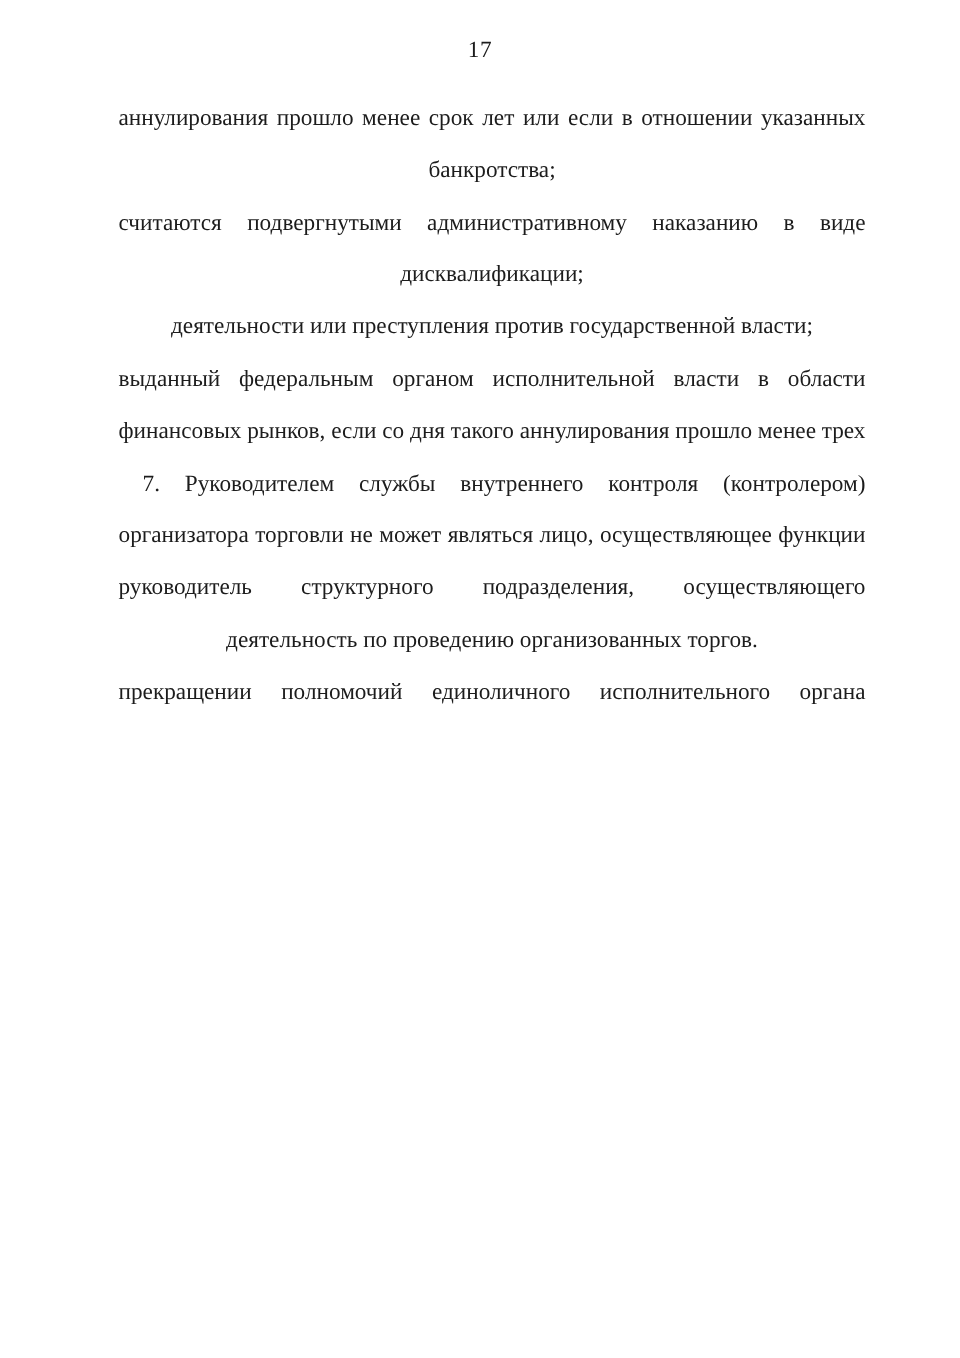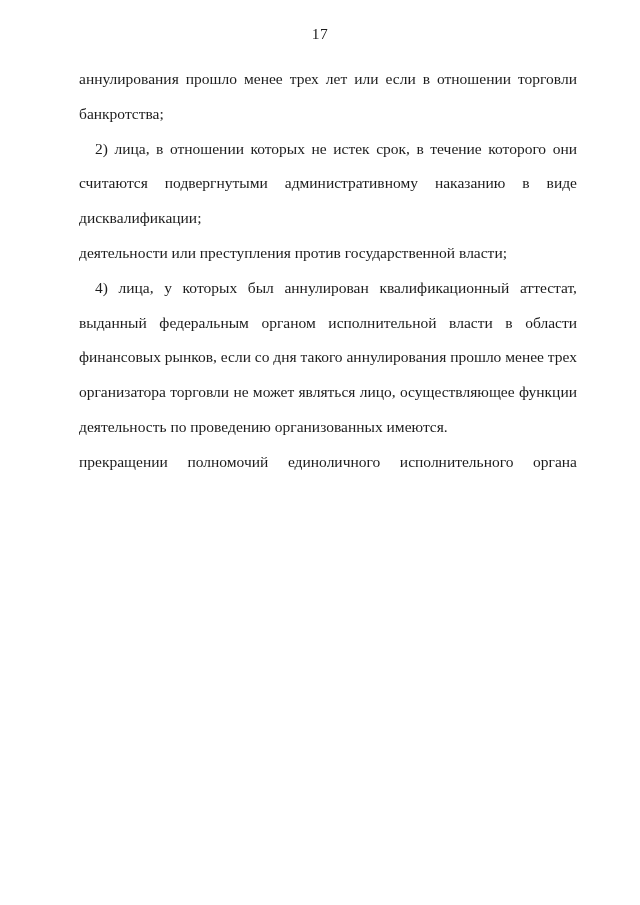--- a/index.html
+++ b/index.html
@@ -29,43 +29,43 @@
   .content {
     position: absolute;
     left: 79px;
     top: 62px;
     width: 498px;
     font-size: 15.5px;
   }
   .line {
     line-height: 34.8px;
     height: 34.8px;
-    text-align: left;
+    text-align: center;
     word-spacing: normal;
   }
   .line.justify {
     text-align: justify;
     text-align-last: justify;
   }
   .line.indent {
     text-indent: 16px;
   }
 </style>
 </head>
 <body>
 
 <div class="page">
   <div class="page-number">17</div>
   <div class="content">
-    <div class="line justify">аннулирования прошло менее трех лет или если в отношении торговли</div>
+    <div class="line justify">аннулирования прошло менее срок лет или если в отношении указанных</div>
     <div class="line">банкротства;</div>
-    <div class="line justify indent">2) лица, в отношении которых не истек срок, в течение которого они</div>
     <div class="line justify">считаются подвергнутыми административному наказанию в виде</div>
     <div class="line">дисквалификации;</div>
     <div class="line">деятельности или преступления против государственной власти;</div>
-    <div class="line justify indent">4) лица, у которых был аннулирован квалификационный аттестат,</div>
     <div class="line justify">выданный федеральным органом исполнительной власти в области</div>
     <div class="line justify">финансовых рынков, если со дня такого аннулирования прошло менее трех</div>
+    <div class="line justify indent">7. Руководителем службы внутреннего контроля (контролером)</div>
     <div class="line justify">организатора торговли не может являться лицо, осуществляющее функции</div>
-    <div class="line">деятельность по проведению организованных имеются.</div>
+    <div class="line justify">руководитель структурного подразделения, осуществляющего</div>
+    <div class="line">деятельность по проведению организованных торгов.</div>
     <div class="line justify">прекращении полномочий единоличного исполнительного органа</div>
   </div>
 </div>
 
 </body></html>

